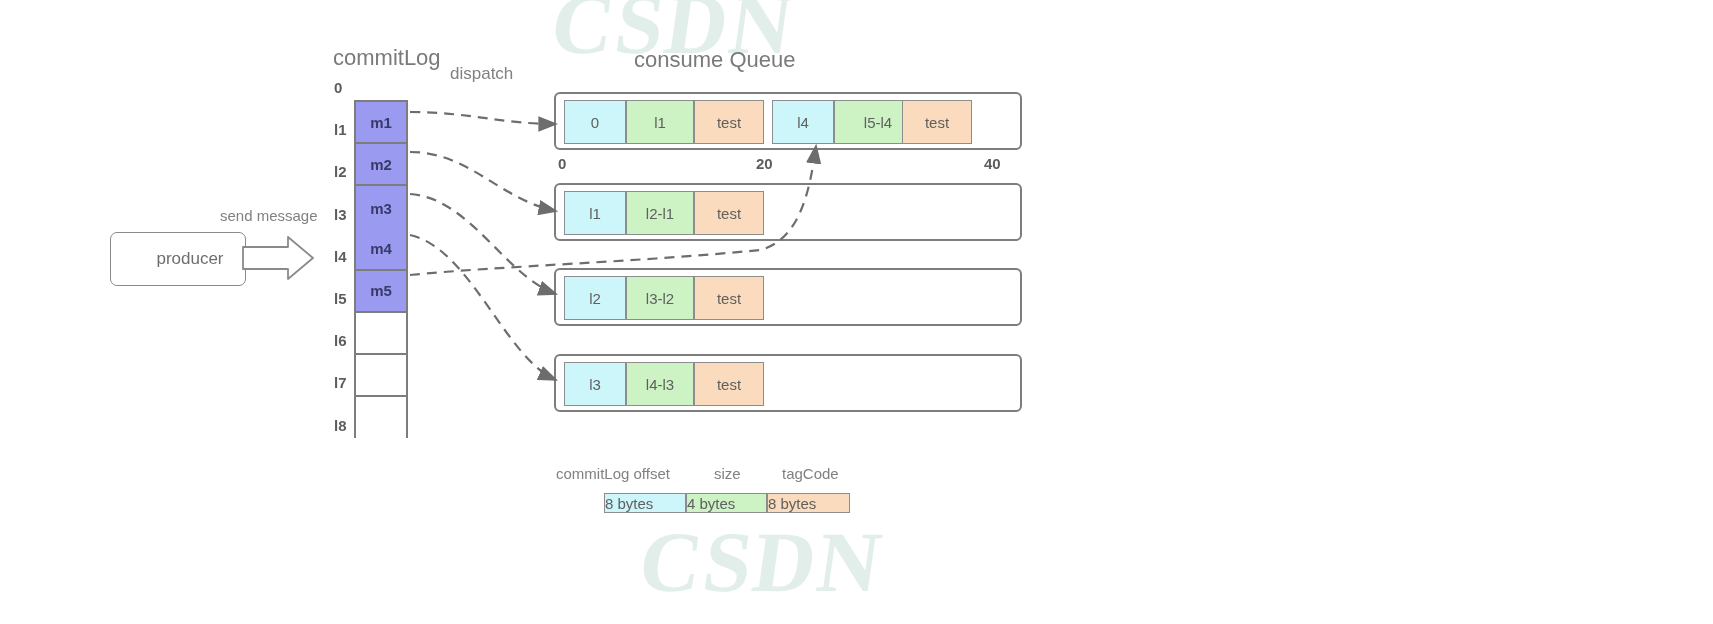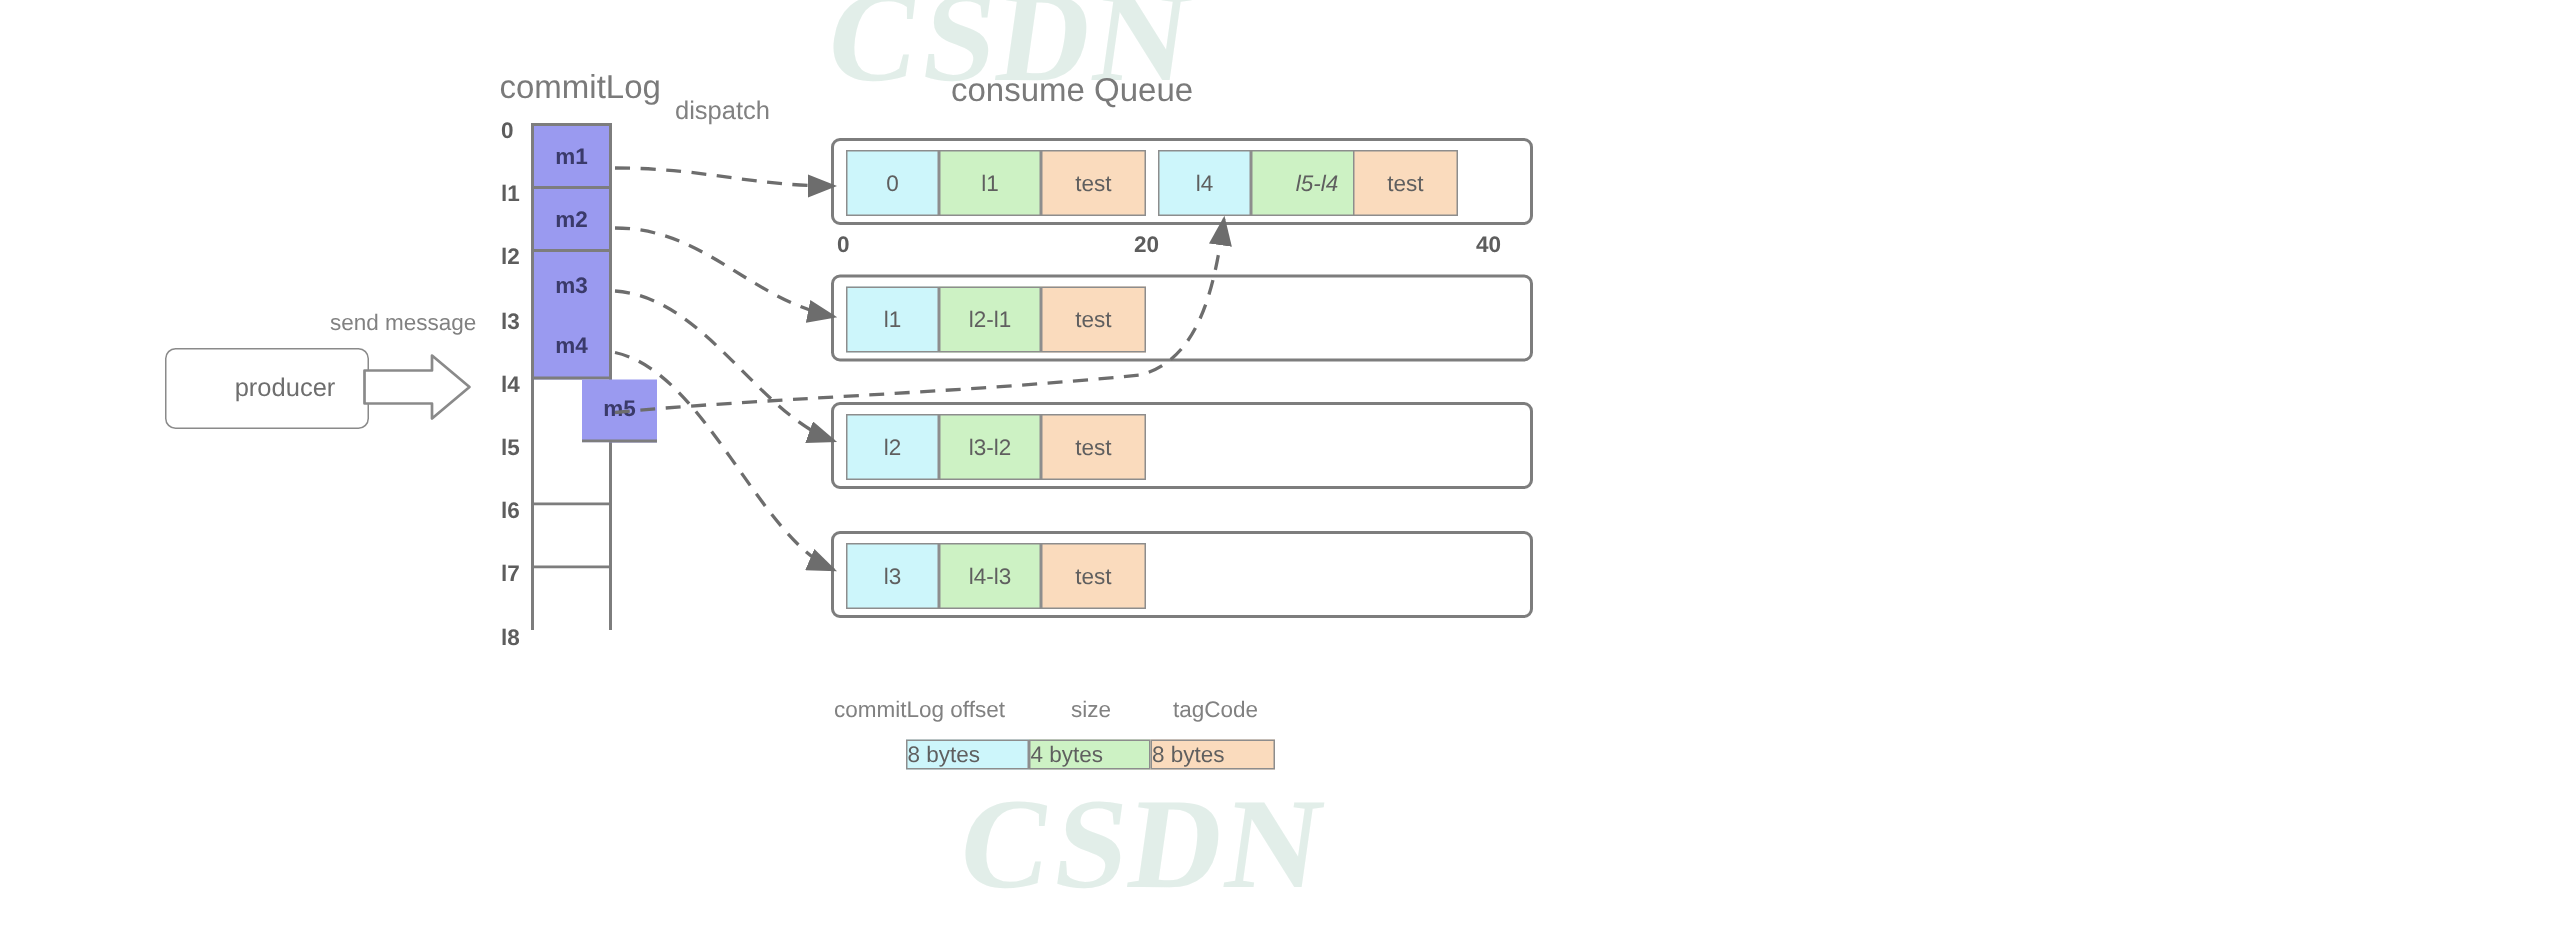--- a/index.html
+++ b/index.html
@@ -102,34 +102,34 @@
 
   <div class="lbl lbl-title" style="left:333px;top:45px;">commitLog</div>
   <div class="lbl" style="left:450px;top:64px;">dispatch</div>
   <div class="lbl lbl-title" style="left:634px;top:47px;">consume Queue</div>
   <div class="lbl lbl-small" style="left:220px;top:207px;">send message</div>
 
   <div class="producer-box" style="left:110px;top:232px;width:110px;height:52px;padding-left:24px;">
     <span>producer</span>
   </div>
 
-  <div class="commitlog-col" id="commitlog-col" style="left:354px;top:82px;width:54px;height:338px;padding-left:32px;">
+  <div class="commitlog-col" id="commitlog-col" style="left:354px;top:100px;width:54px;height:338px;padding-left:32px;">
       <div class="cl-cell filled" style="top: 0px; height: 42.2px;">
         <span>m1</span>
       </div>
       <div class="cl-cell filled" style="top: 42.2px; height: 42.2px;">
         <span>m2</span>
       </div>
       <div class="cl-cell filled" style="top: 84.4px; height: 46px;">
         <span>m3</span>
       </div>
       <div class="cl-cell filled" style="top: 126.6px; height: 42.2px;">
         <span>m4</span>
       </div>
-      <div class="cl-cell filled" style="top: 168.8px; height: 42.2px; margin-left: 32px;">
+      <div class="cl-cell filled" style="top: 168.8px; height: 42.2px;">
         <span>m5</span>
       </div>
       <div class="cl-cell empty" style="top: 211px; height: 42.2px;">
         <span></span>
       </div>
       <div class="cl-cell empty" style="top: 253.2px; height: 42.2px;">
         <span></span>
       </div>
       <div class="cl-cell empty last" style="top: 295.4px; height: 42.2px;">
         <span></span>
@@ -155,21 +155,21 @@
         </div>
         <div class="qcell c-green" style="left: 70px; width: 68px;">
           <span>l1</span>
         </div>
         <div class="qcell c-orange" style="left: 138px; width: 70px;">
           <span>test</span>
         </div>
         <div class="qcell c-blue" style="left: 216px; width: 62px;">
           <span>l4</span>
         </div>
-        <div class="qcell c-green" style="left: 278px; width: 88px; font-style: italic;">
+        <div class="qcell c-green" style="left: 278px; width: 88px;">
           <span>l5-l4</span>
         </div>
         <div class="qcell c-orange" style="left: 346px; width: 70px;">
           <span>test</span>
         </div>
       </div>
       <div class="queue-row" style="left: 554px; top: 183px; width: 468px; height: 58px;">
         <div class="qcell c-blue" style="left: 8px; width: 62px;">
           <span>l1</span>
         </div>

